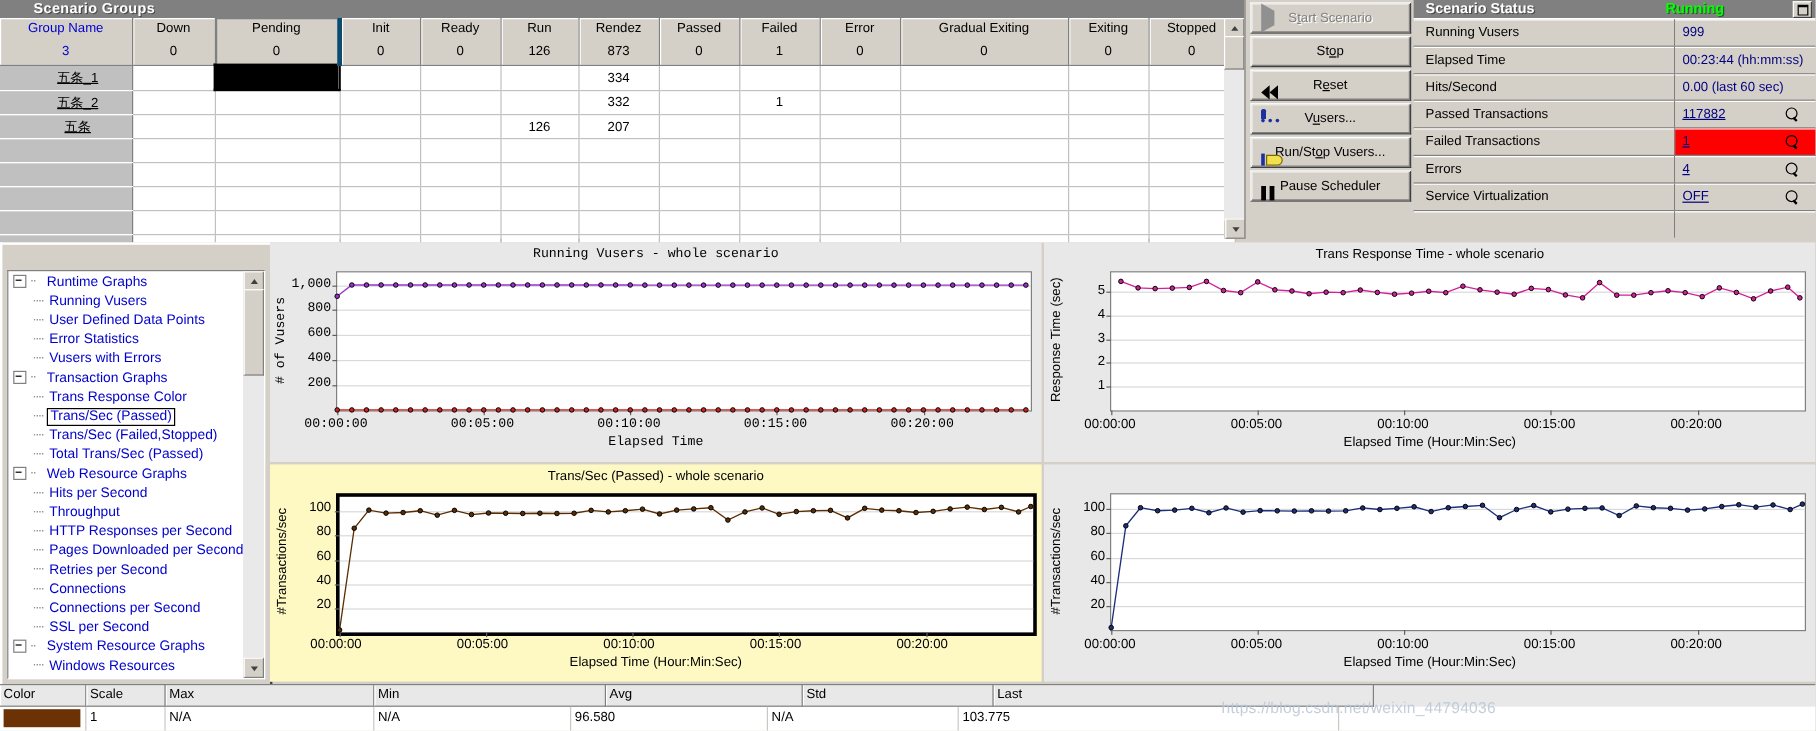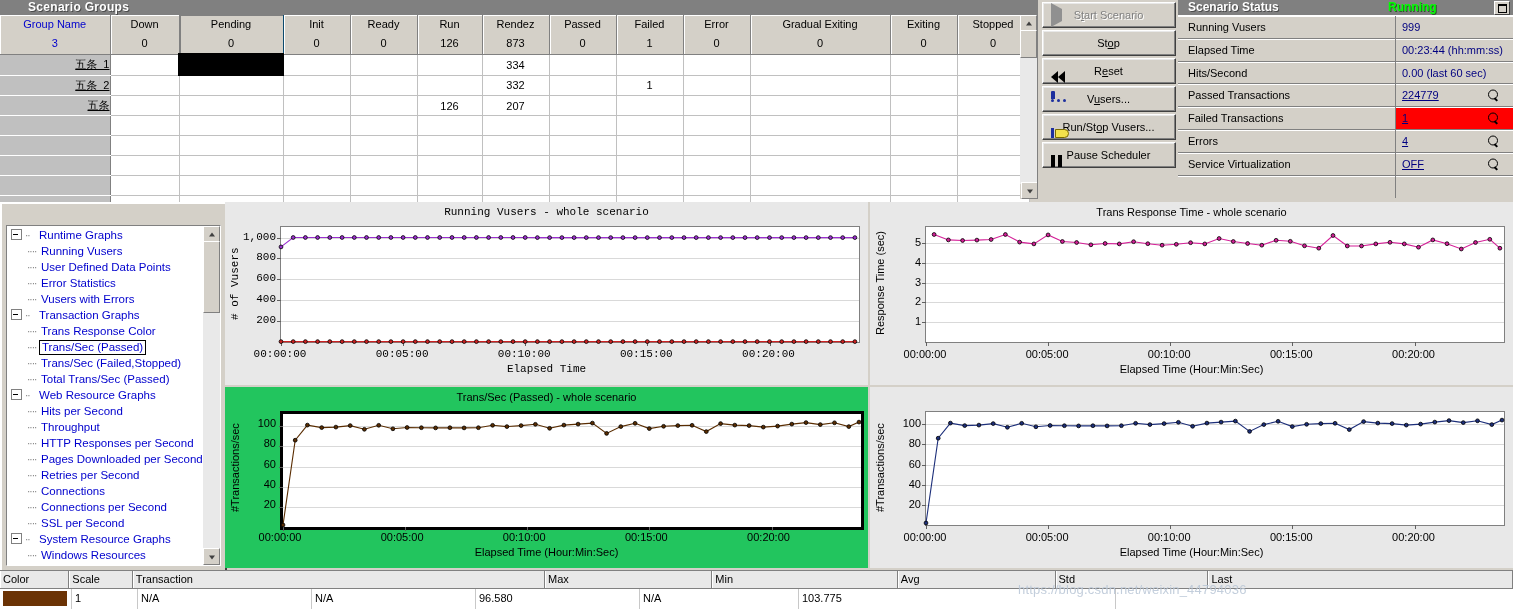--- a/index.html
+++ b/index.html
@@ -24,24 +24,24 @@
     font-size:11px;font-weight:normal;padding:0;overflow:hidden;white-space:nowrap;
   }
   .hcell{
     background:#d4d0c8;text-align:center;vertical-align:top;height:38px;
     border-right:1px solid #808080;border-bottom:1px solid #808080;
     box-shadow:inset 1px 1px 0 #ffffff;
   }
   .hcell .h1{display:block;padding-top:3px;}
   .hcell .h2{display:block;padding-top:7px;}
   .hcell.blue .h1,.hcell.blue .h2{color:#0000cd;}
-  .hcell.pressed{box-shadow:inset 1px 1px 0 #808080;border-right:1px solid #0c4a6e;margin-top:16px;}
+  .hcell.pressed{box-shadow:inset 1px 1px 0 #808080;border-right:4px solid #0c4a6e;margin-top:16px;}
   .dcell{height:19px;background:#ffffff;border-right:1px solid #c0c0c0;border-bottom:1px solid #c0c0c0;
          text-align:center;}
-  .dcell.name{background:#c0c0c0;text-align:right;padding-left:20px;border-right:1px solid #808080;
+  .dcell.name{background:#c0c0c0;text-align:center;padding-left:20px;border-right:1px solid #808080;
               border-bottom:1px solid #ffffff;}
   .dcell.sel{background:#000000;border:2px solid #000;}
   #sg-scroll{position:absolute;right:0;top:15px;width:17px;height:184px;background:#d4d0c8;}
   .sb-btn{width:15px;height:15px;background:#d4d0c8;margin:0 auto;
           border:1px solid;border-color:#ffffff #808080 #808080 #ffffff;position:relative;}
   .sb-arrow{position:absolute;left:50%;top:50%;width:0;height:0;border-left:3px solid transparent;border-right:3px solid transparent;}
   .sb-up .sb-arrow{transform:translate(-50%,-60%);border-bottom:4px solid #404040;}
   .sb-dn .sb-arrow{transform:translate(-50%,-40%);border-top:4px solid #404040;}
   .sb-track{position:absolute;left:0;top:15px;bottom:15px;width:17px;background:#e9e9e9;}
   .sb-thumb{width:15px;height:26px;margin:0 auto;background:#d4d0c8;
@@ -120,21 +120,21 @@
   .tnode .dash{display:inline-block;width:14px;color:#808080;letter-spacing:-1px;font-size:10px;vertical-align:middle;}
   .tnode .txt{color:#0000cd;}
   .tnode.root>.txt{color:#0000cd;}
   .tnode.sel .txt{color:#0000cd;}
   .tnode.sel .selbox{display:inline-block;border:1px solid #000;padding:0 2px;margin-left:-2px;line-height:13px;}
   #ag-scroll{position:absolute;right:0;top:0;width:17px;bottom:0;background:#d4d0c8;}
 
   
   #graphs{position:absolute;left:225px;top:202px;width:1288px;height:366px;background:#d4d0c8;}
   .gcell{position:absolute;background:#e8e8e8;}
-  .gcell.sel{background:#22c55e;}
+  .gcell.sel{background:#fef9c3;}
   .gtitle{text-align:center;font-size:11px;padding-top:4px;color:#000;}
   .plotbox{position:absolute;background:#ffffff;border:1px solid #808080;}
   .plotbox.thick{border:3px solid #000;}
   .ylab{position:absolute;writing-mode:vertical-rl;transform:rotate(180deg);font-size:11px;
         text-align:center;white-space:nowrap;}
   .xlab{position:absolute;text-align:center;font-size:11px;width:100%;}
   .ytick{position:absolute;right:0;font-size:11px;text-align:right;transform:translateY(-50%);white-space:nowrap;}
   .xtick{position:absolute;font-size:11px;transform:translateX(-50%);white-space:nowrap;}
   .gridline{position:absolute;height:1px;background:#d9d9d9;}
   .tickmark{position:absolute;width:1px;height:4px;background:#606060;}
@@ -421,21 +421,21 @@
         <div class="ss-row">
        <div class="ss-k">Hits/Second</div>
        <div class="ss-v">
          <span class="txt">0.00 (last 60 sec)</span>
          
        </div>
      </div>
         <div class="ss-row">
        <div class="ss-k">Passed Transactions</div>
        <div class="ss-v link">
-         <span class="txt">224779</span>
+         <span class="txt">117882</span>
          <span class="mag">
               <b></b>
               <i></i>
             </span>
        </div>
      </div>
         <div class="ss-row">
        <div class="ss-k">Failed Transactions</div>
        <div class="ss-v link alert">
          <span class="txt">1</span>
@@ -894,21 +894,20 @@
        </div>
        <div class="xlab" style="left:0;top:159.0px;">Elapsed Time (Hour:Min:Sec)</div>
       </div>
     </div>
 
   <div id="legend">
     <div class="hairline" style="top:0;"></div>
     <div class="lg-head" id="lg-head">
         <div style="width:68px">Color</div>
         <div style="width:62px">Scale</div>
-        <div style="width:425px">Transaction</div>
         <div style="width:170px">Max</div>
         <div style="width:189px">Min</div>
         <div style="width:160px">Avg</div>
         <div style="width:155px">Std</div>
         <div style="width:313px">Last</div>
       </div>
     <div class="lg-row" id="lg-row">
         <div class="sw" style="width:68px">
         <div class="chip" style="background:#6b3305"></div>
         </div>

